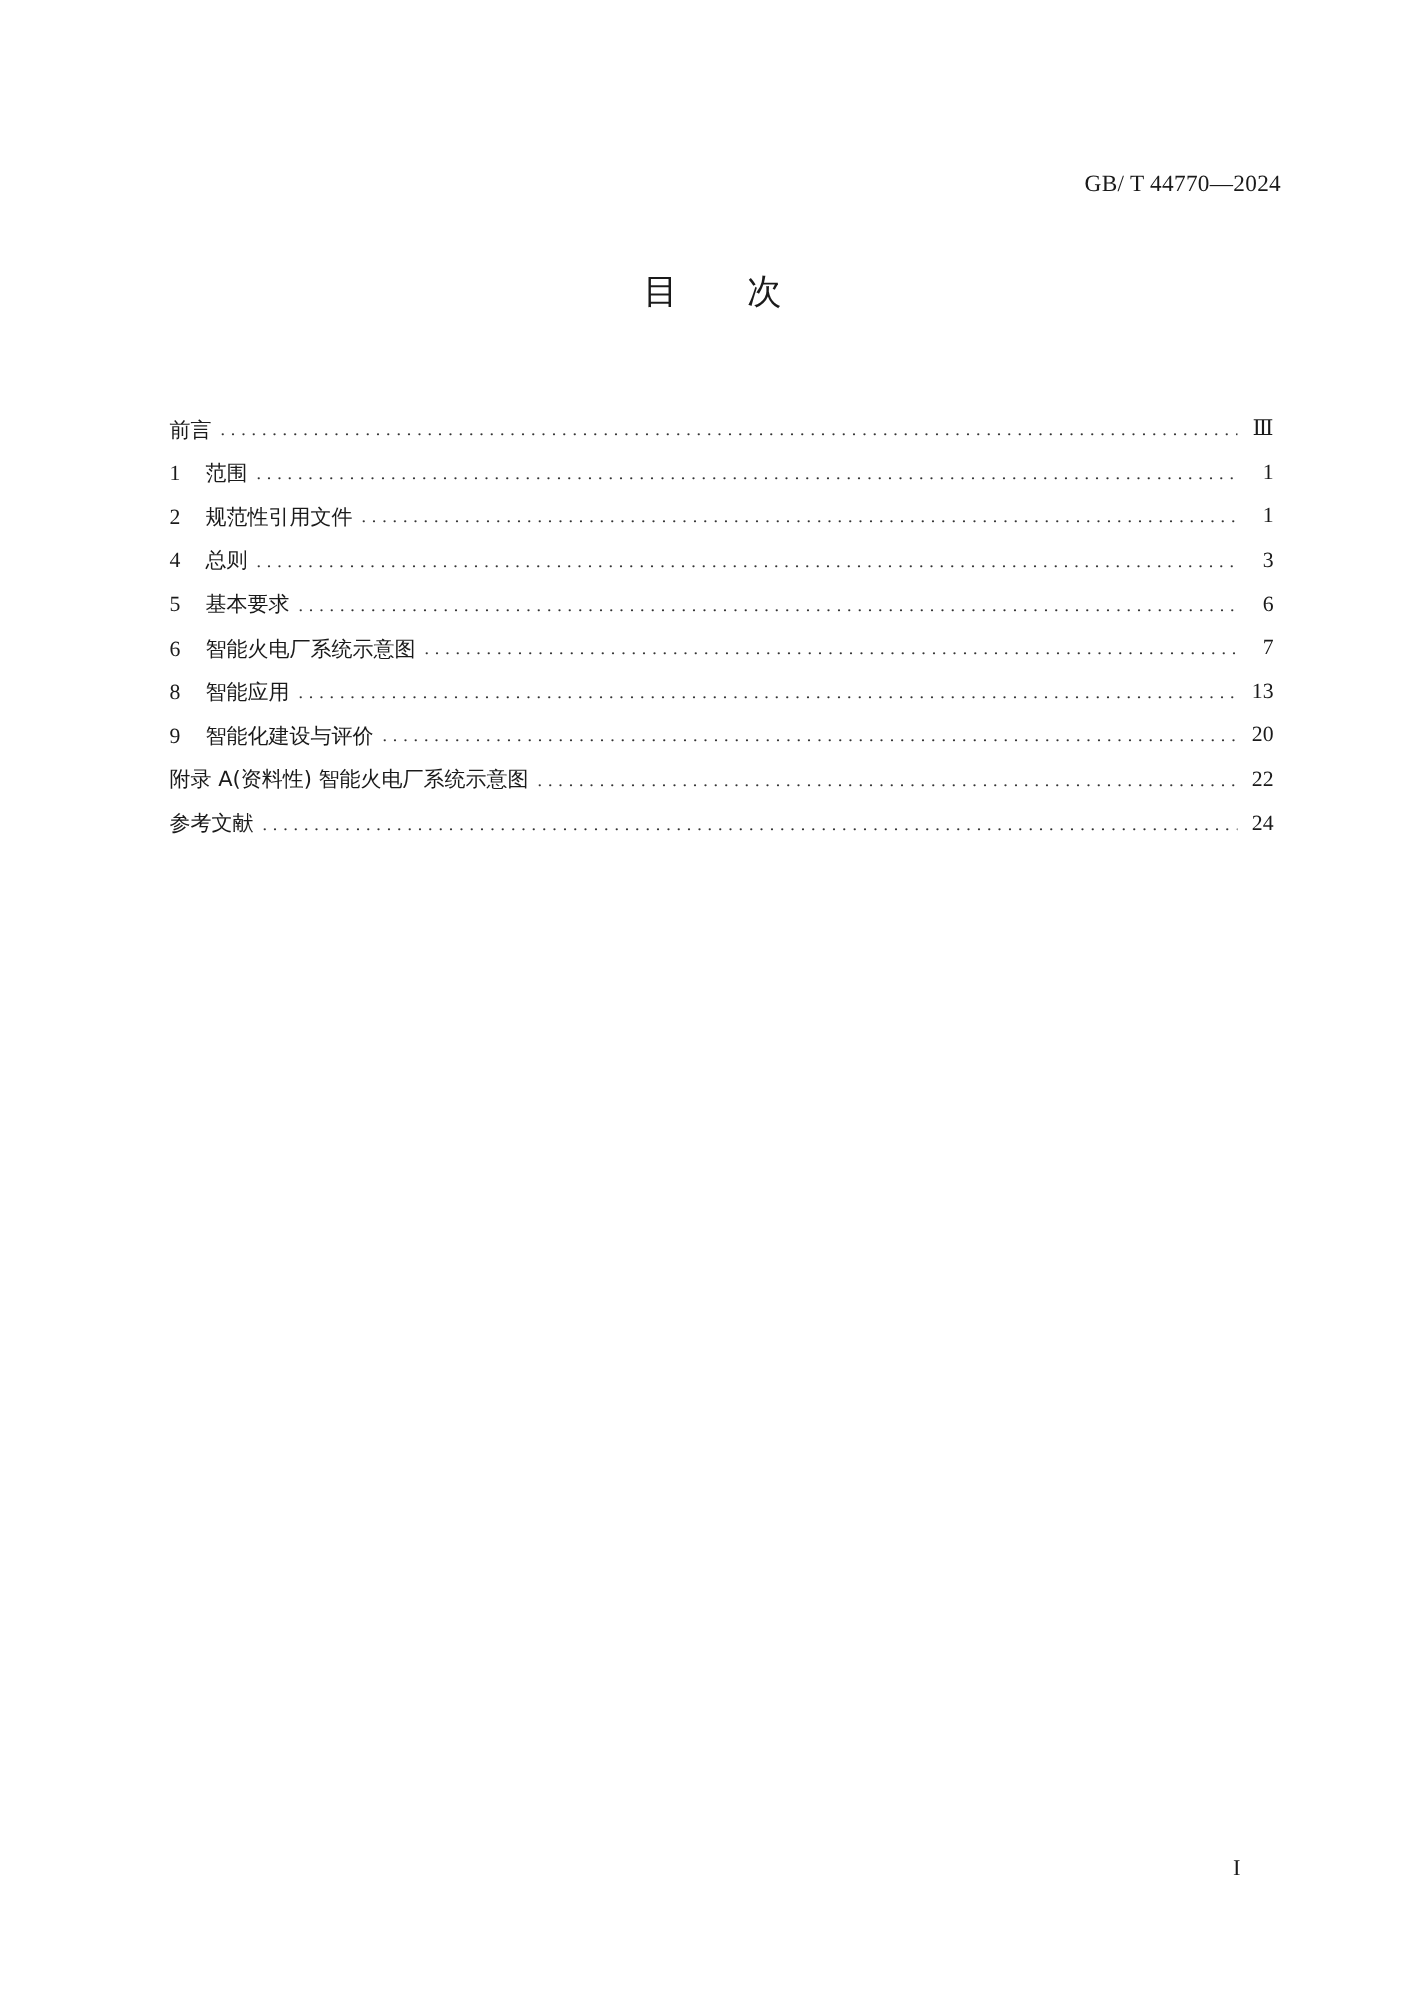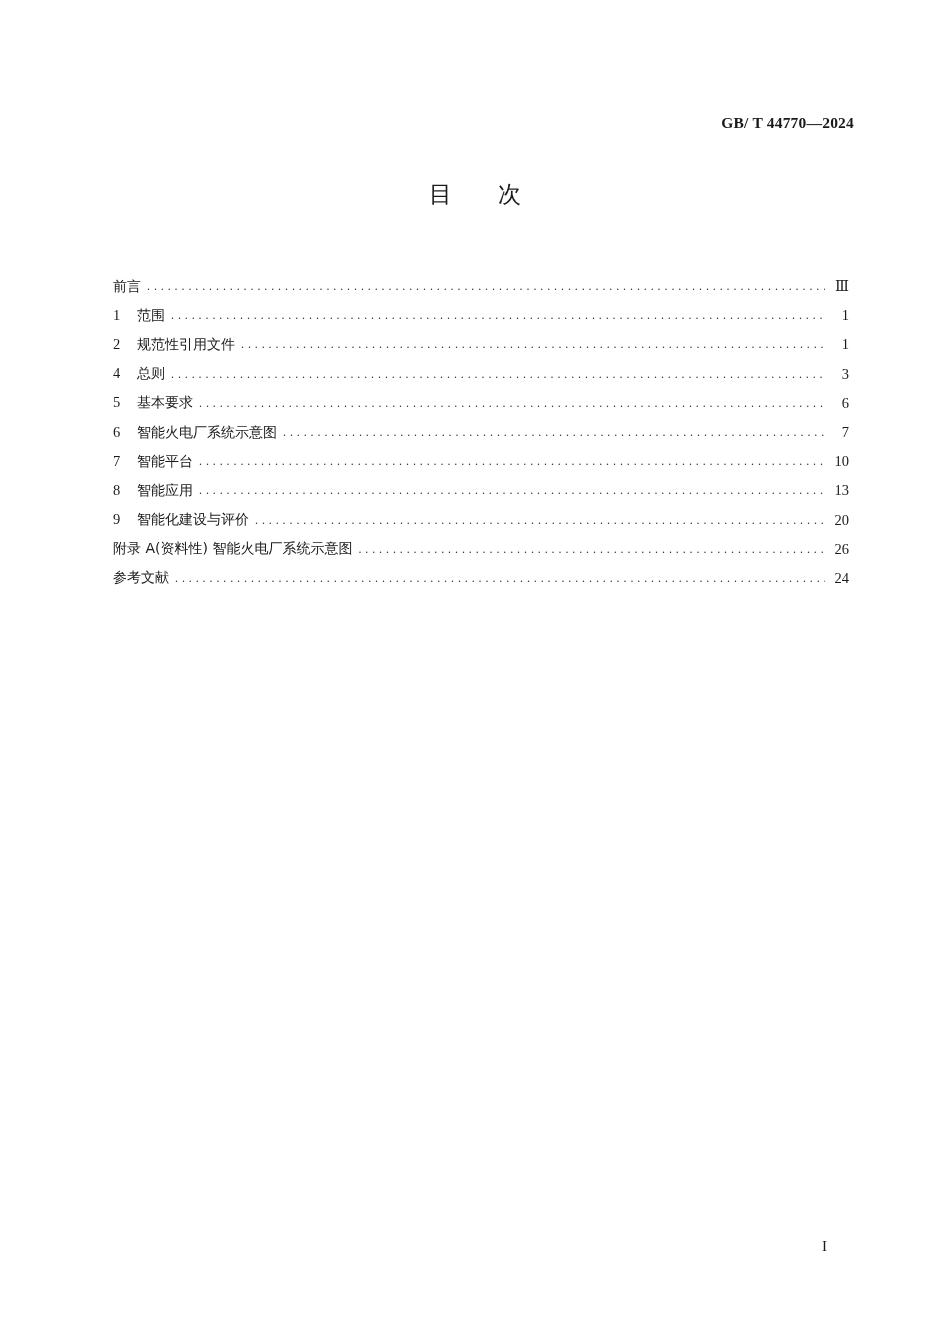--- a/index.html
+++ b/index.html
@@ -1,18 +1,18 @@
 <!DOCTYPE html>
 <html><head>
 <meta charset="utf-8">
 <style>
   html, body { margin: 0; padding: 0; background: #ffffff; }
   body { width: 950px; height: 1341px; position: relative; overflow: hidden;
          font-family: "Liberation Serif", "DejaVu Serif", serif; color: #1a1a1a; }
-  .std-number { position: absolute; right: 96px; top: 114px; font-weight: bold;
+  .std-number { position: absolute; right: 96px; top: 114px; font-weight: normal;
                 font-size: 15.5px; letter-spacing: 0.2px; }
   .toc-title { position: absolute; left: 0; width: 950px; top: 179px; text-align: center;
                font-family: "DejaVu Sans", sans-serif; font-size: 23px; letter-spacing: 0; }
   .toc-title span { display: inline-block; }
   .toc-title .gap { width: 46px; }
   .toc { position: absolute; left: 113px; top: 272px; width: 736px; }
   .toc-row { display: flex; align-items: center; height: 29.2px; font-size: 14.5px; }
   .toc-label { white-space: nowrap; font-family: "DejaVu Sans", sans-serif; font-size: 14px; }
   .toc-num { display: inline-block; font-family: "Liberation Serif", serif; font-size: 14.5px; width: 24px; }
   .leader { flex: 1; overflow: hidden; white-space: nowrap; margin: 0 6px; color: #333;
@@ -55,38 +55,33 @@
     <span class="toc-label"><span class="toc-num">5</span><span>基本要求</span></span>
     <span class="leader"></span>
     <span class="toc-page">6</span>
   </div>
   <div class="toc-row">
     <span class="toc-label"><span class="toc-num">6</span><span>智能火电厂系统示意图</span></span>
     <span class="leader"></span>
     <span class="toc-page">7</span>
   </div>
   <div class="toc-row">
-    <span class="toc-label"><span class="toc-num">7</span><span>智能平台</span></span>
-    <span class="leader"></span>
-    <span class="toc-page">10</span>
-  </div>
-  <div class="toc-row">
     <span class="toc-label"><span class="toc-num">8</span><span>智能应用</span></span>
     <span class="leader"></span>
     <span class="toc-page">13</span>
   </div>
   <div class="toc-row">
     <span class="toc-label"><span class="toc-num">9</span><span>智能化建设与评价</span></span>
     <span class="leader"></span>
     <span class="toc-page">20</span>
   </div>
   <div class="toc-row">
     <span class="toc-label">附录 A(资料性) 智能火电厂系统示意图</span>
     <span class="leader"></span>
-    <span class="toc-page">26</span>
+    <span class="toc-page">22</span>
   </div>
   <div class="toc-row">
     <span class="toc-label">参考文献</span>
     <span class="leader"></span>
     <span class="toc-page">24</span>
   </div>
 </div>
 
 <div class="page-footer">I</div>
 

